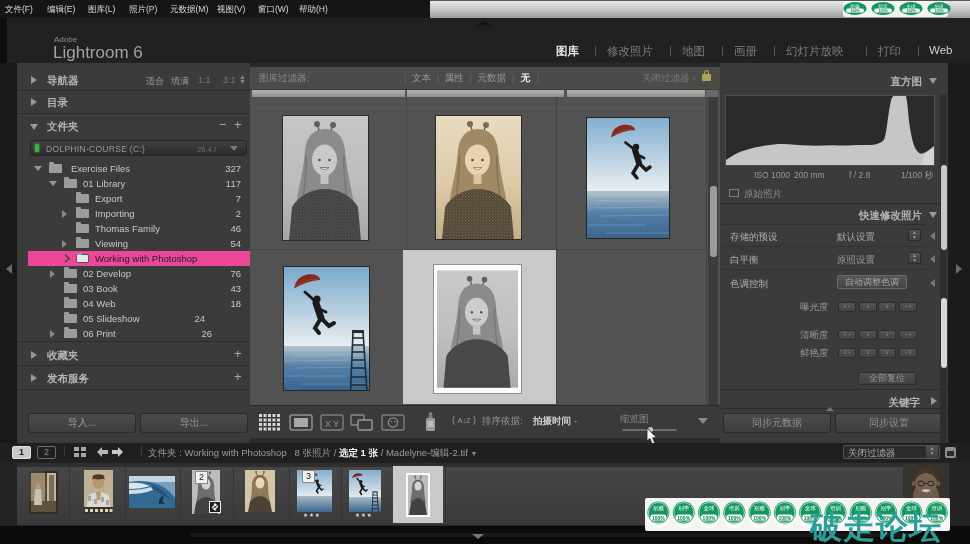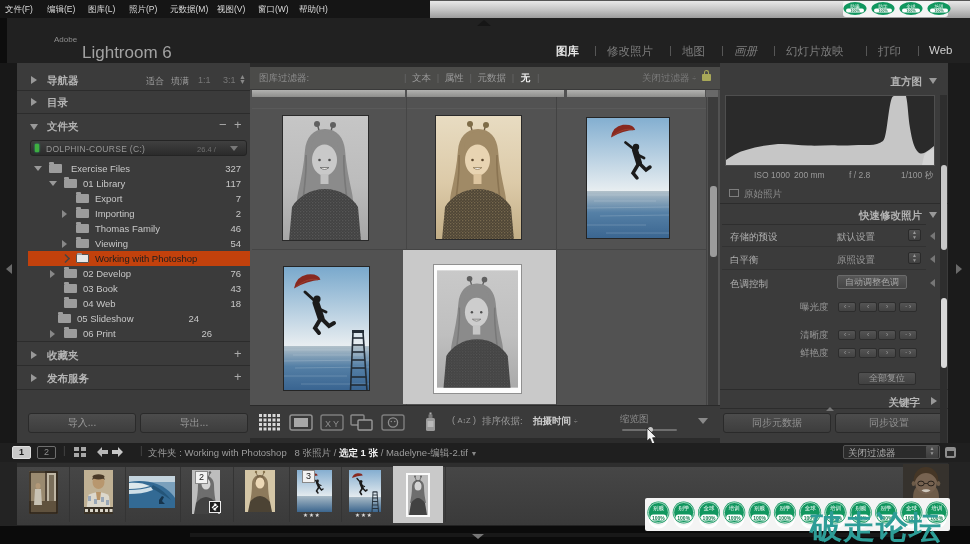--- a/index.html
+++ b/index.html
@@ -58,29 +58,29 @@
       <rect x="3" y="8.5" width="18" height="4" rx="2" fill="#fff"></rect>
       <text x="12" y="12" font-size="3.6" font-weight="bold" fill="#0d7a4c" text-anchor="middle" font-family="Liberation Sans">100%</text>
       <text x="12" y="7.5" font-size="4.5" fill="#fff" text-anchor="middle" font-family="Liberation Sans">培训</text>
     </g>
 </svg>
 
 <div class="abs" style="left:0;top:18px;width:970px;height:45px;background:#212121;"></div>
 <div class="abs" style="left:0;top:18px;width:7px;height:45px;background:#0d0d0d;"></div>
 <div class="abs" style="left:19px;top:36px;color:#9b9b9b;font-size:24px;letter-spacing:-1px;margin-top:48px;">Lr</div>
 <div class="abs" style="left:54px;top:35px;color:#8e8e8e;font-size:8px;">Adobe</div>
-<div class="abs" style="left:53px;top:43px;color:#a2a2a2;font-size:17px;margin-left:29px;">Lightroom 6</div>
+<div class="abs" style="left:53px;top:43px;color:#a2a2a2;font-size:17px;">Lightroom 6</div>
 
 <div class="abs" style="left:556px;top:44px;font-size:11.5px;color:#e6e6e6;font-weight:bold;">图库</div>
 <div class="abs" style="left:594px;top:44px;font-size:11px;color:#5e5e5e;">|</div>
 <div class="abs" style="left:607px;top:44px;font-size:11.5px;color:#7d7d7d;">修改照片</div>
 <div class="abs" style="left:669px;top:44px;font-size:11px;color:#5e5e5e;">|</div>
 <div class="abs" style="left:682px;top:44px;font-size:11.5px;color:#7d7d7d;">地图</div>
 <div class="abs" style="left:721px;top:44px;font-size:11px;color:#5e5e5e;">|</div>
-<div class="abs" style="left:734px;top:44px;font-size:11.5px;color:#7d7d7d;font-style:italic;">画册</div>
+<div class="abs" style="left:734px;top:44px;font-size:11.5px;color:#7d7d7d;">画册</div>
 <div class="abs" style="left:773px;top:44px;font-size:11px;color:#5e5e5e;">|</div>
 <div class="abs" style="left:786px;top:44px;font-size:11.5px;color:#7d7d7d;">幻灯片放映</div>
 <div class="abs" style="left:865px;top:44px;font-size:11px;color:#5e5e5e;">|</div>
 <div class="abs" style="left:878px;top:44px;font-size:11.5px;color:#7d7d7d;">打印</div>
 <div class="abs" style="left:917px;top:44px;font-size:11px;color:#5e5e5e;">|</div>
 <div class="abs" style="left:929px;top:44px;font-size:11.5px;color:#cfcfcf;">Web</div>
 
 <div class="abs tri" style="left:477px;top:20px;border-left:7px solid transparent;border-right:7px solid transparent;border-bottom:6px solid #161616;"></div>
 
 <div class="abs" style="left:0;top:63px;width:17px;height:380px;background:#181818;"></div>
@@ -139,21 +139,21 @@
     <span class="fold" style="left:59px"></span>
     <span style="position:absolute;left:78px;">Thomas Family</span>
     <span class="cnt">46</span>
   </div>
 <div class="trow" style="left:17px;top:236px;width:233px;">
     <span class="te" style="left:45px"></span>
     <span class="fold" style="left:59px"></span>
     <span style="position:absolute;left:78px;">Viewing</span>
     <span class="cnt">54</span>
   </div>
-<div class="trow" style="left:28px;top:251px;width:244px;background:#c2410c;color:#1d1d1d;">
+<div class="trow" style="left:28px;top:251px;width:244px;background:#ec4899;color:#1d1d1d;">
     <span style="position:absolute;left:33px;top:3px;width:7px;height:7px;border-top:2px solid #444;border-right:2px solid #444;transform:rotate(45deg) scale(0.7);"></span>
     <span class="fold" style="left:48px;background:#e6e6e6;border:1px solid #555;box-sizing:border-box;"></span>
     <span style="position:absolute;left:67px;">Working with Photoshop</span>
     <span class="cnt" style="color:#1d1d1d;">8</span>
   </div>
 <div class="trow" style="left:17px;top:266px;width:233px;">
     <span class="te" style="left:33px"></span>
     <span class="fold" style="left:47px"></span>
     <span style="position:absolute;left:66px;">02 Develop</span>
     <span class="cnt">76</span>
@@ -161,21 +161,21 @@
 <div class="trow" style="left:17px;top:281px;width:233px;">
     <span class="fold" style="left:47px"></span>
     <span style="position:absolute;left:66px;">03 Book</span>
     <span class="cnt">43</span>
   </div>
 <div class="trow" style="left:17px;top:296px;width:233px;">
     <span class="fold" style="left:47px"></span>
     <span style="position:absolute;left:66px;">04 Web</span>
     <span class="cnt">18</span>
   </div>
-<div class="trow" style="left:11px;top:311px;width:197px;">
+<div class="trow" style="left:17px;top:311px;width:197px;">
     <span class="fold" style="left:47px"></span>
     <span style="position:absolute;left:66px;">05 Slideshow</span>
     <span class="cnt">24</span>
   </div>
 <div class="trow" style="left:17px;top:326px;width:204px;">
     <span class="te" style="left:33px"></span>
     <span class="fold" style="left:47px"></span>
     <span style="position:absolute;left:66px;">06 Print</span>
     <span class="cnt">26</span>
   </div>

